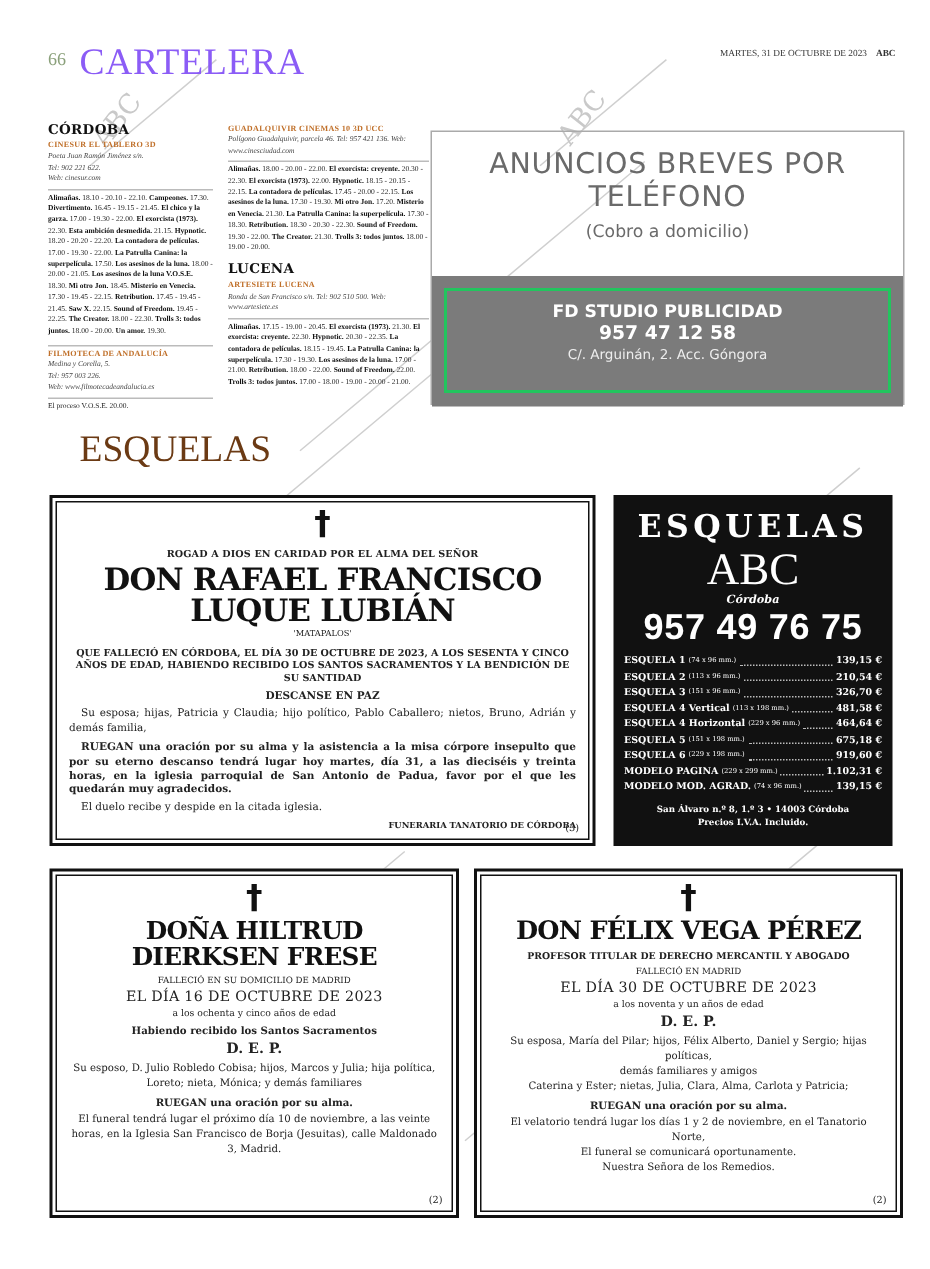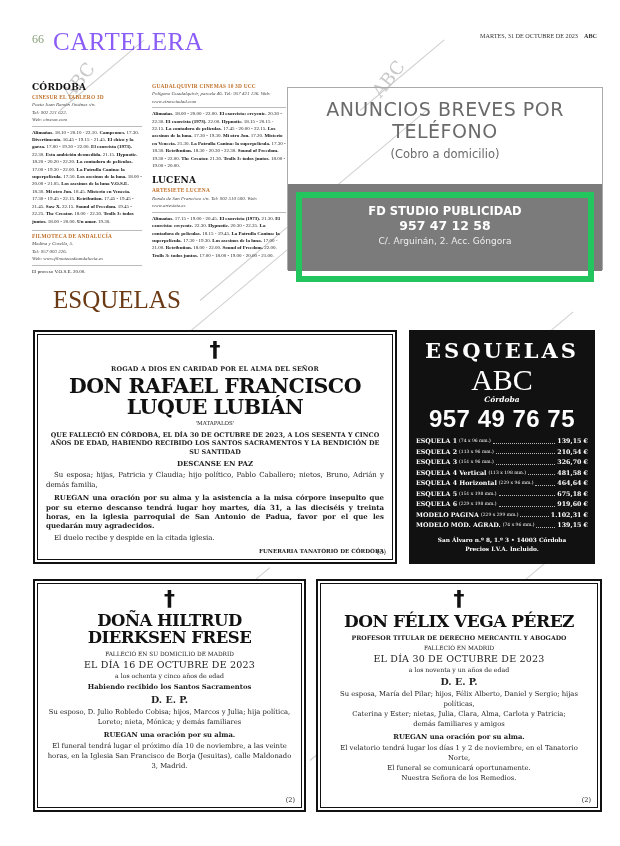--- a/index.html
+++ b/index.html
@@ -18,21 +18,21 @@
   .cinema { font-size: 5.4px; font-weight: bold; color: #c0702a; margin-top: 1px; letter-spacing: 0.2px; }
   .info { font-style: italic; color: #444; }
   .divline { border-top: 0.6px solid #bbb; margin: 2px 0; }
   .sched b { color: #111; }
 
   .ad-box { position: absolute; left: 287px; top: 87px; width: 316px; height: 183px; border: 1px solid #aaa; }
   .ad-top { height: 96px; text-align: center; padding-top: 10px; color: #6a6a6a; font-family: "DejaVu Sans", sans-serif; }
   .ad-top .l1 { font-size: 19px; line-height: 22px; letter-spacing: 0.5px; }
   .ad-top .l2 { font-size: 11.5px; margin-top: 5px; }
   .ad-bottom { height: 87px; background: #7b7b7b; position: relative; padding: 8px; }
-  .ad-inner { border: 6px solid #22c55e; height: 90px; text-align: center; color: #fff; font-family: "DejaVu Sans", sans-serif; padding-top: 6px; }
+  .ad-inner { border: 2px solid #22c55e; height: 70px; text-align: center; color: #fff; font-family: "DejaVu Sans", sans-serif; padding-top: 6px; }
   .ad-inner .n { font-size: 11.5px; font-weight: bold; line-height: 14px; }
   .ad-inner .p { font-size: 12.5px; font-weight: bold; line-height: 15px; }
   .ad-inner .a { font-size: 9px; margin-top: 3px; color: #eee; }
 
   .esq-title { position: absolute; left: 53px; top: 286px; font-size: 25px; color: #6b3a14; font-family: "Liberation Serif", serif; }
 
   .esquela { position: absolute; border: 2px solid #111; background: #fff; }
   .esquela .inner { position: absolute; inset: 2px; border: 0.8px solid #111; text-align: center; padding: 4px 8px; }
   .cross { font-size: 22px; line-height: 22px; font-weight: bold; color: #111; font-family: "DejaVu Sans", sans-serif; }
   .small-caps { font-size: 6.4px; font-weight: bold; letter-spacing: 0.1px; }
@@ -242,22 +242,22 @@
   <div class="inner">
     <div class="cross">†</div>
     <div class="big-name">DON FÉLIX VEGA PÉREZ</div>
     <div class="subtitle">PROFESOR TITULAR DE DERECHO MERCANTIL Y ABOGADO</div>
     <div class="fall">FALLECIÓ EN MADRID</div>
     <div class="day">EL DÍA 30 DE OCTUBRE DE 2023</div>
     <div class="age">a los noventa y un años de edad</div>
     <div class="dep2">D. E. P.</div>
     <div class="txt">
       <div>Su esposa, María del Pilar; hijos, Félix Alberto, Daniel y Sergio; hijas políticas,</div>
+      <div>demás familiares y amigos</div>
       <div>Caterina y Ester; nietas, Julia, Clara, Alma, Carlota y Patricia;</div>
-      <div>demás familiares y amigos</div>
     </div>
     <div class="bold7">RUEGAN una oración por su alma.</div>
     <div class="txt">
       <div>El velatorio tendrá lugar los días 1 y 2 de noviembre, en el Tanatorio Norte,</div>
       <div>El funeral se comunicará oportunamente.</div>
       <div>Nuestra Señora de los Remedios.</div>
     </div>
     <div class="footnum">(2)</div>
   </div>
 </div>

